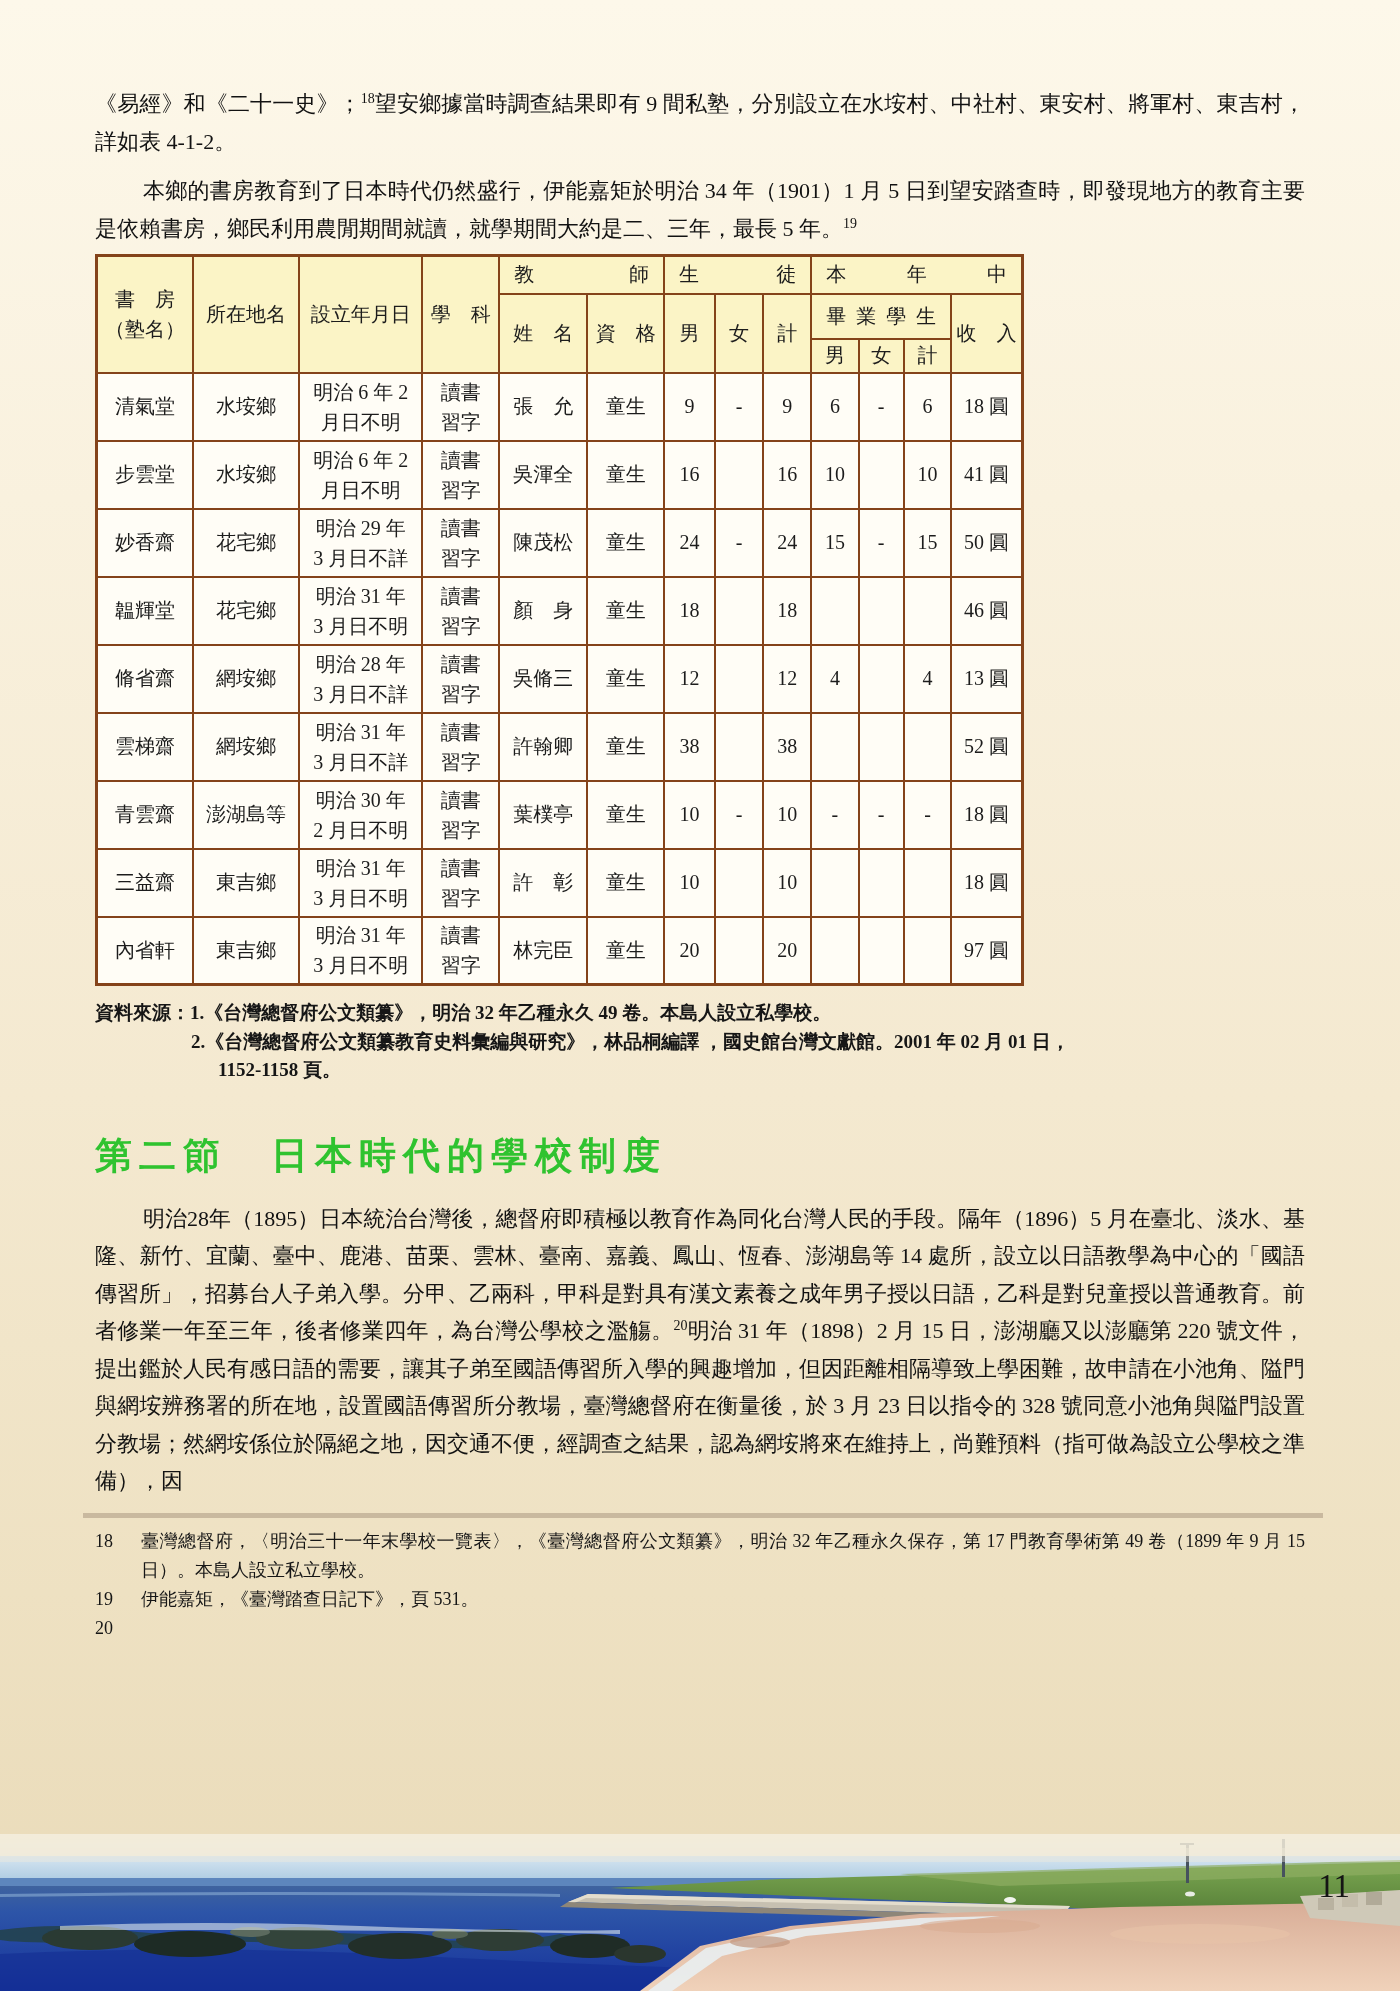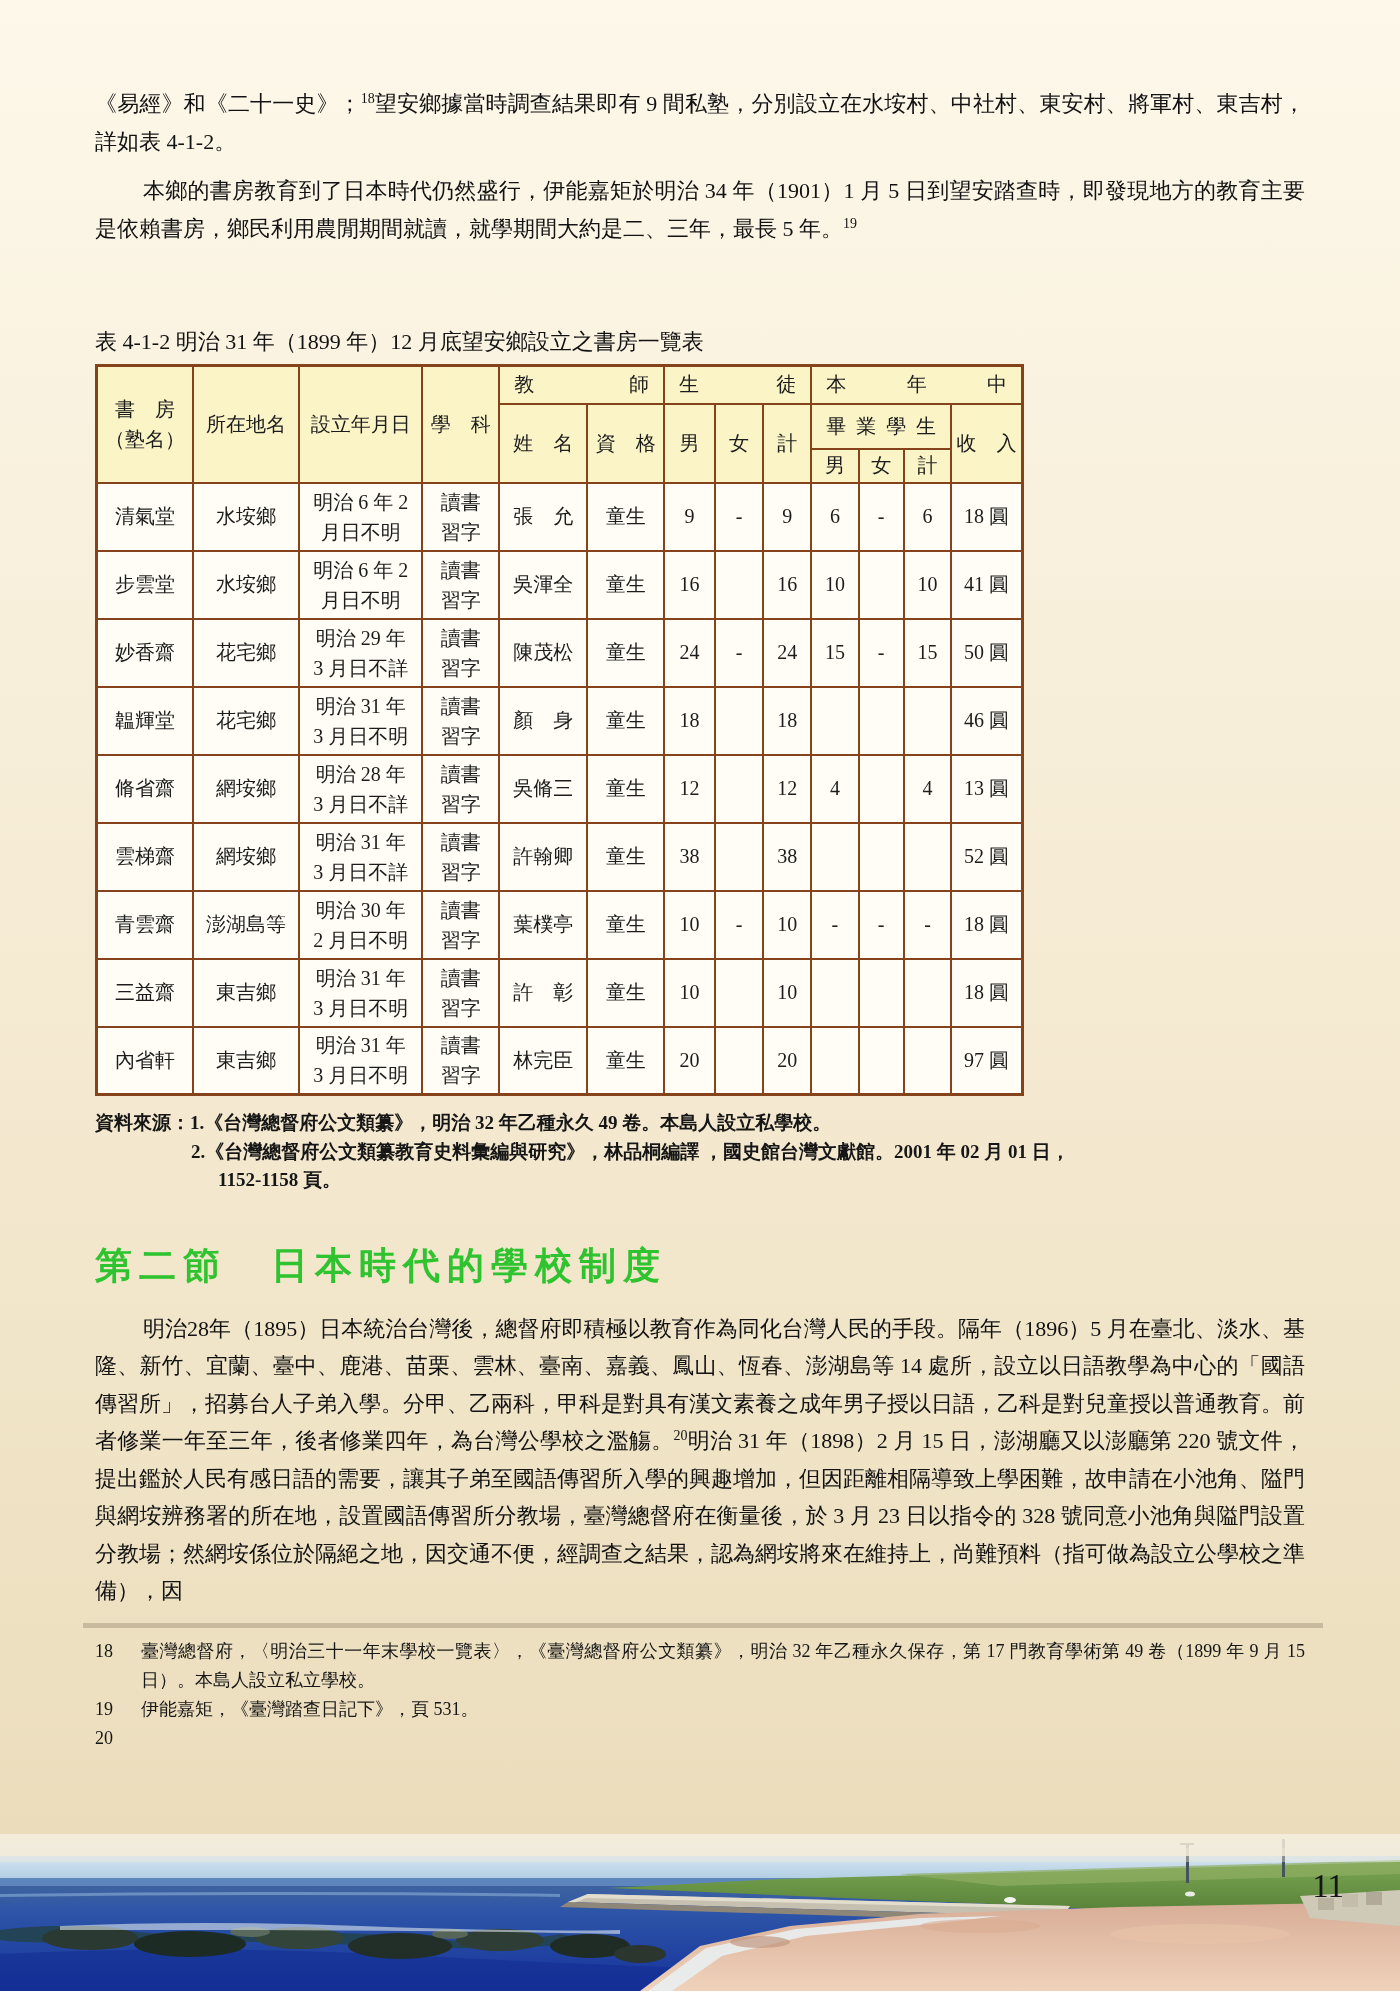--- a/index.html
+++ b/index.html
@@ -70,36 +70,35 @@
     background:#c9b99f;
   }
   .footnotes { margin-top:9px; font-size:18px; line-height:29px; color:#161616; }
   .footnote { position:relative; padding-left:46px; text-align:justify; }
   .fn-num { position:absolute; left:0; top:0; }
 
   .beach-photo { position:absolute; left:0; top:1834px; width:1400px; height:157px; z-index:1; }
   .beach-photo svg { display:block; width:100%; height:100%; }
 
   .page-number {
-    position:absolute; top:1868px; right:56px; z-index:3;
+    position:absolute; top:1868px; right:50px; z-index:3;
     font-size:33px; color:#151515;
   }
 </style>
 </head>
 <body>
 
 <div class="page">
 
   <div class="content">
 
     <p class="para"><span>《易經》和《二十一史》；</span><sup>18</sup><span>望安鄉據當時調查結果即有 9 間私塾，分別設立在水垵村、中社村、東安村、將軍村、東吉村，詳如表 4-1-2。</span></p>
 
     <p class="para indent p2"><span>本鄉的書房教育到了日本時代仍然盛行，伊能嘉矩於明治 34 年（1901）1 月 5 日到望安踏查時，即發現地方的教育主要是依賴書房，鄉民利用農閒期間就讀，就學期間大約是二、三年，最長 5 年。</span><sup>19</sup></p>
 
-    <div class="table-caption">表 4-1-2 明治 31 年（1899 年）12 月底望安鄉設立之書房一覽表</div>
 
     <table class="schools">
       <colgroup>
         <col style="width:10.4%">
           <col style="width:11.5%">
           <col style="width:13.3%">
           <col style="width:8.3%">
         <col style="width:9.5%">
           <col style="width:8.3%">
           <col style="width:5.5%">

